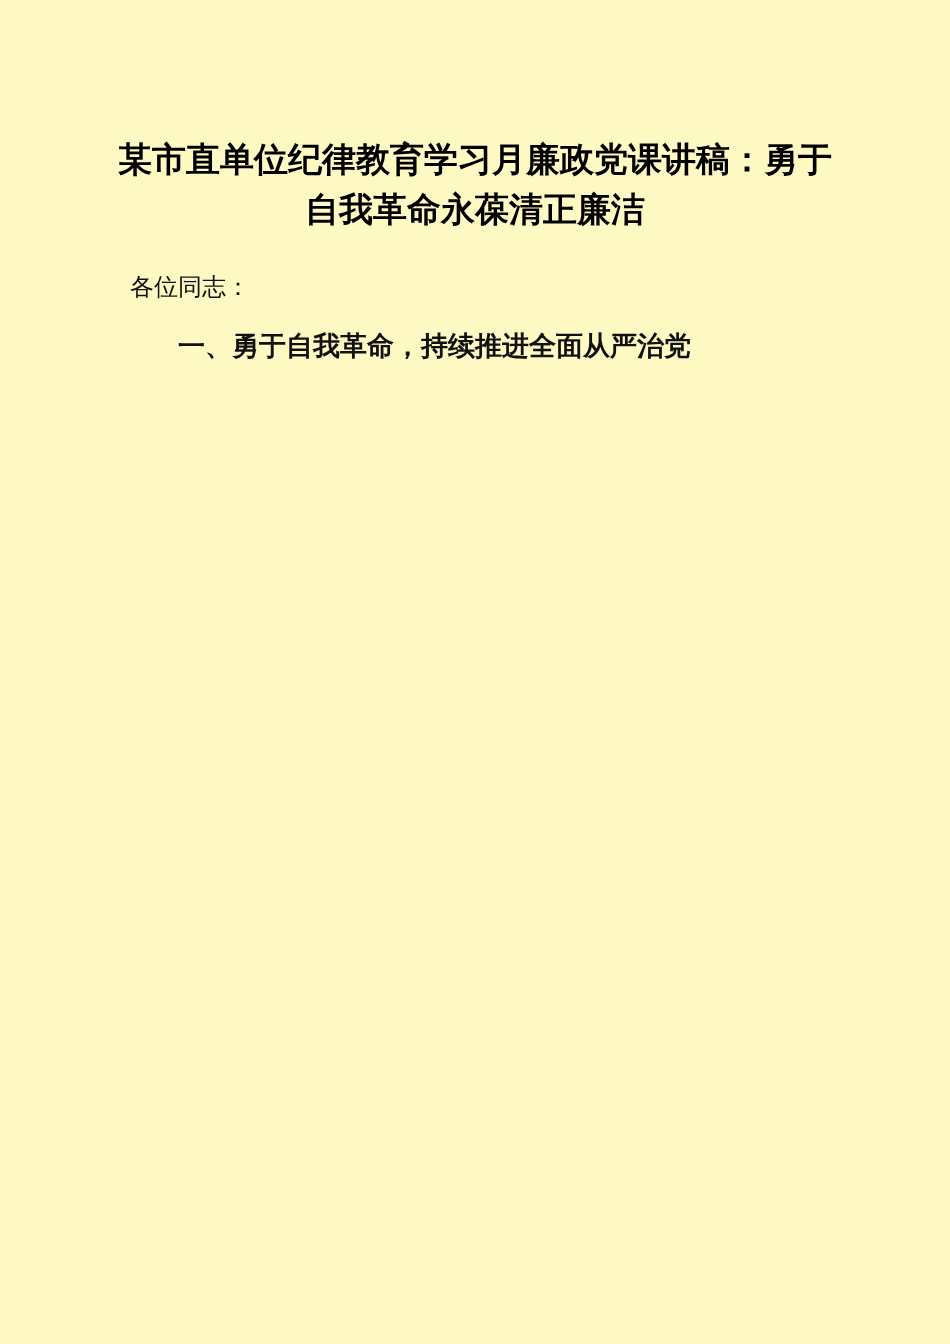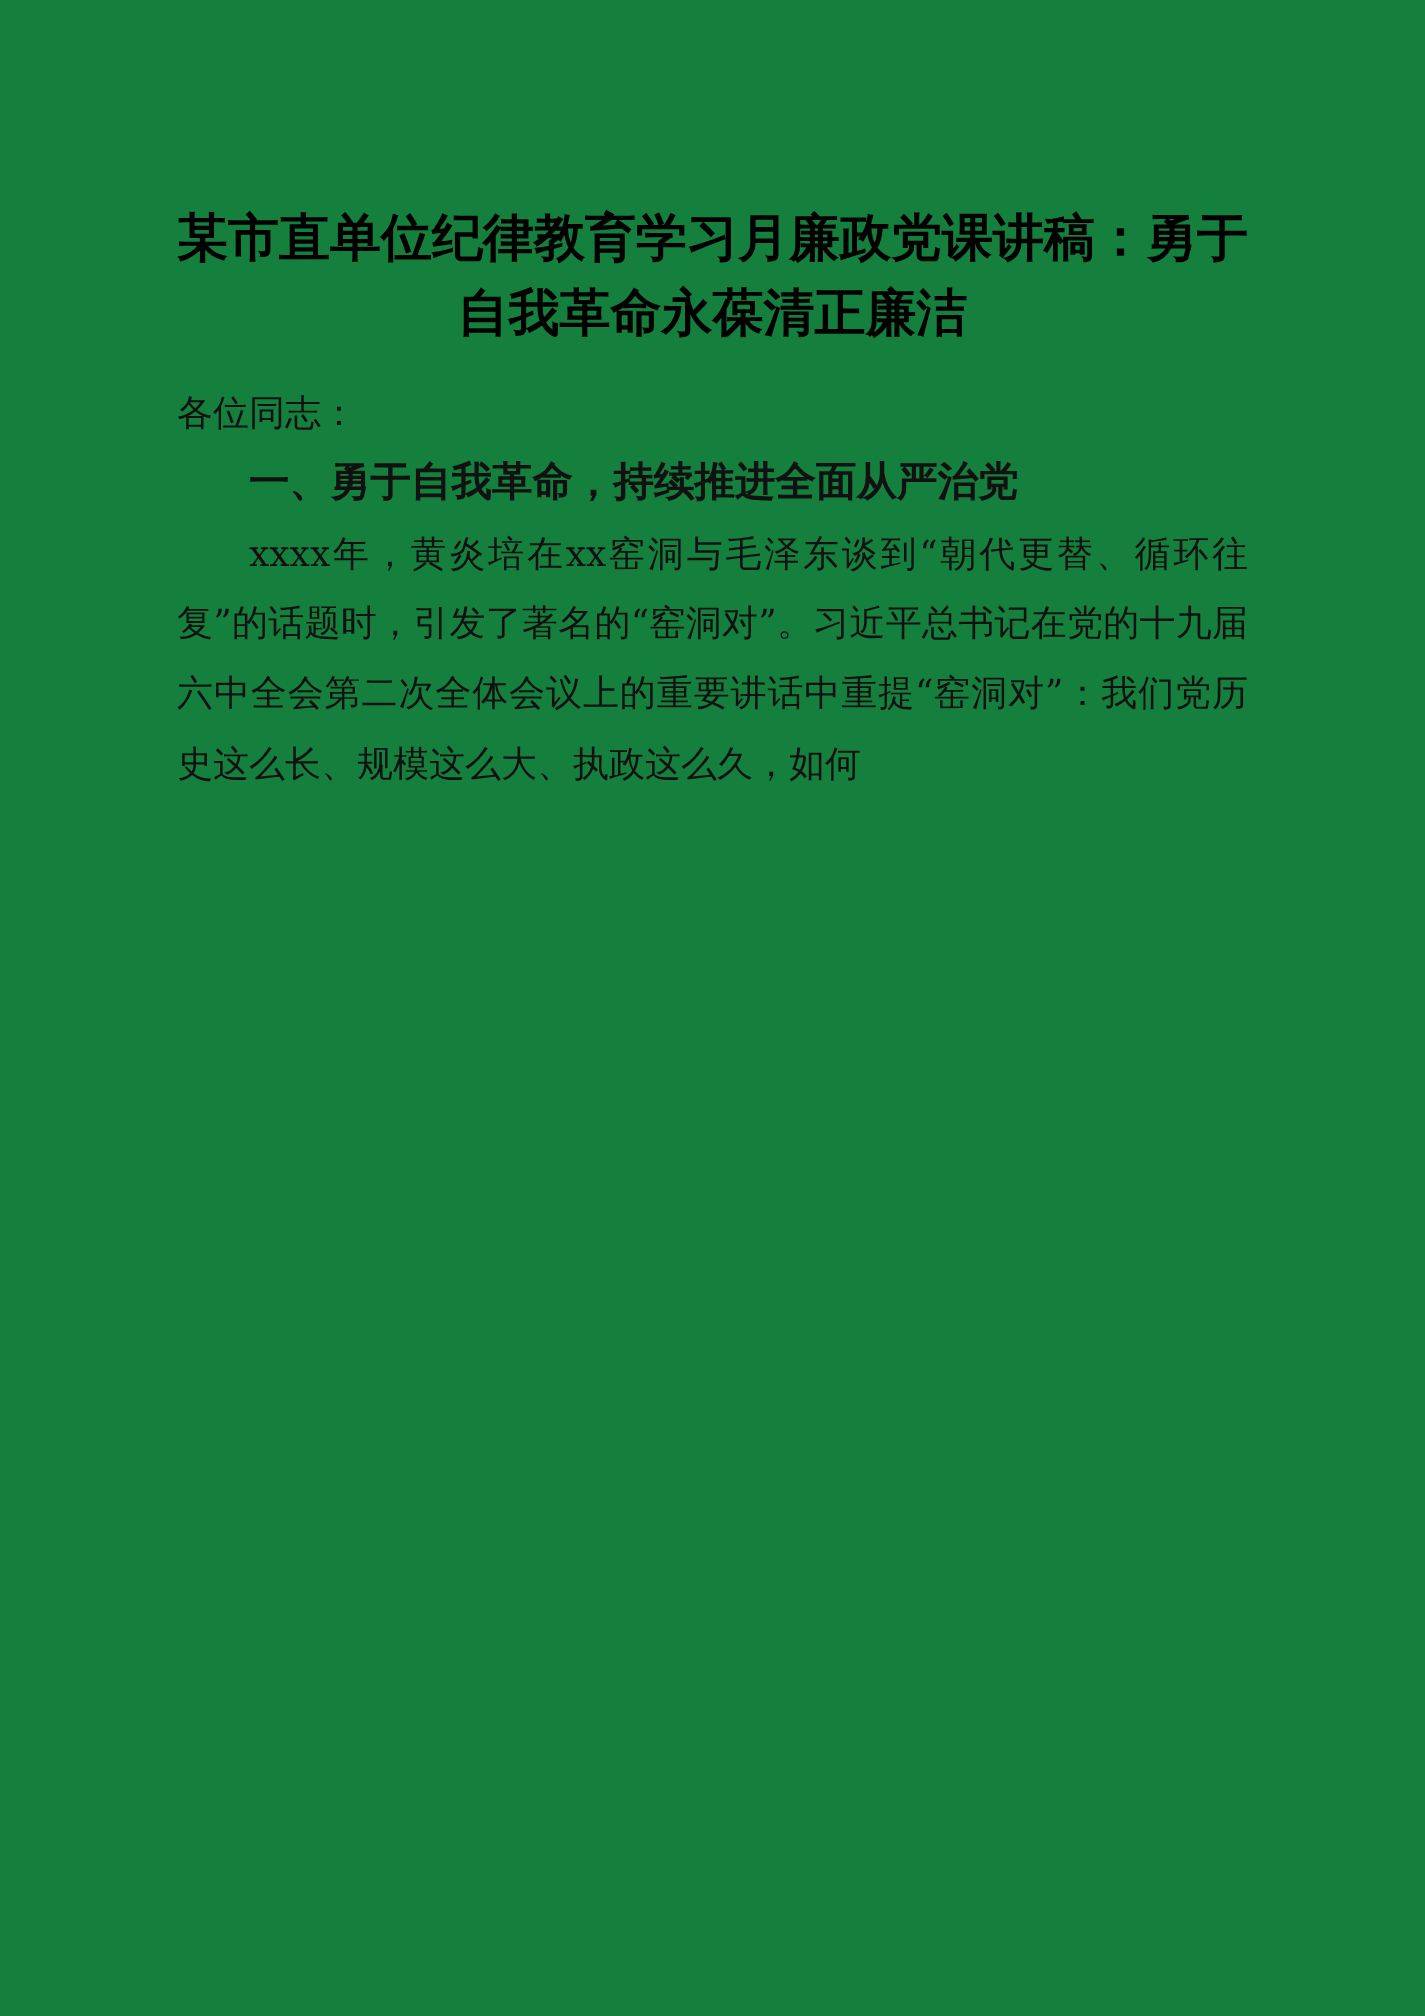--- a/index.html
+++ b/index.html
@@ -1,41 +1,40 @@
 <!DOCTYPE html>
 <html><head>
   <meta charset="utf-8">
   <style>
     html, body { margin: 0; padding: 0; background: #ffffff; }
     body { width: 950px; height: 1344px; overflow: hidden; position: relative; }
-    .page { position: absolute; left: 0; top: 0; width: 950px; height: 1344px; background: #15803d; }
+    .page { position: absolute; left: 0; top: 0; width: 950px; height: 1344px; background: #fef9c3; }
     .title {
       position: absolute; left: 110px; top: 134px; width: 730px;
       font-family: "DejaVu Serif", "Liberation Serif", serif;
       font-weight: bold; font-size: 34px; line-height: 50px;
       color: #000; text-align: center; letter-spacing: 0px;
     }
     .body {
       position: absolute; left: 118px; top: 252px; width: 714px;
       font-family: "DejaVu Serif", "Liberation Serif", serif;
       font-size: 24px; line-height: 46.8px; color: #111;
       text-align: justify;
     }
-    .body p { margin: 0; }
+    .body p { margin: 12px; }
     .salutation { text-indent: 0; }
     .para { text-indent: 48px; }
     .heading {
       text-indent: 48px; font-weight: bold;
       font-family: "DejaVu Sans", "Liberation Sans", sans-serif;
       font-size: 27px;
     }
   </style>
 </head>
 <body>
 
 <div class="page">
   <div class="title">某市直单位纪律教育学习月廉政党课讲稿：勇于自我革命永葆清正廉洁</div>
   <div class="body">
     <p class="salutation">各位同志：</p>
     <p class="heading">一、勇于自我革命，持续推进全面从严治党</p>
-    <p class="para">xxxx年，黄炎培在xx窑洞与毛泽东谈到“朝代更替、循环往复”的话题时，引发了著名的“窑洞对”。习近平总书记在党的十九届六中全会第二次全体会议上的重要讲话中重提“窑洞对”：我们党历史这么长、规模这么大、执政这么久，如何</p>
   </div>
 </div>
 
 </body></html>

